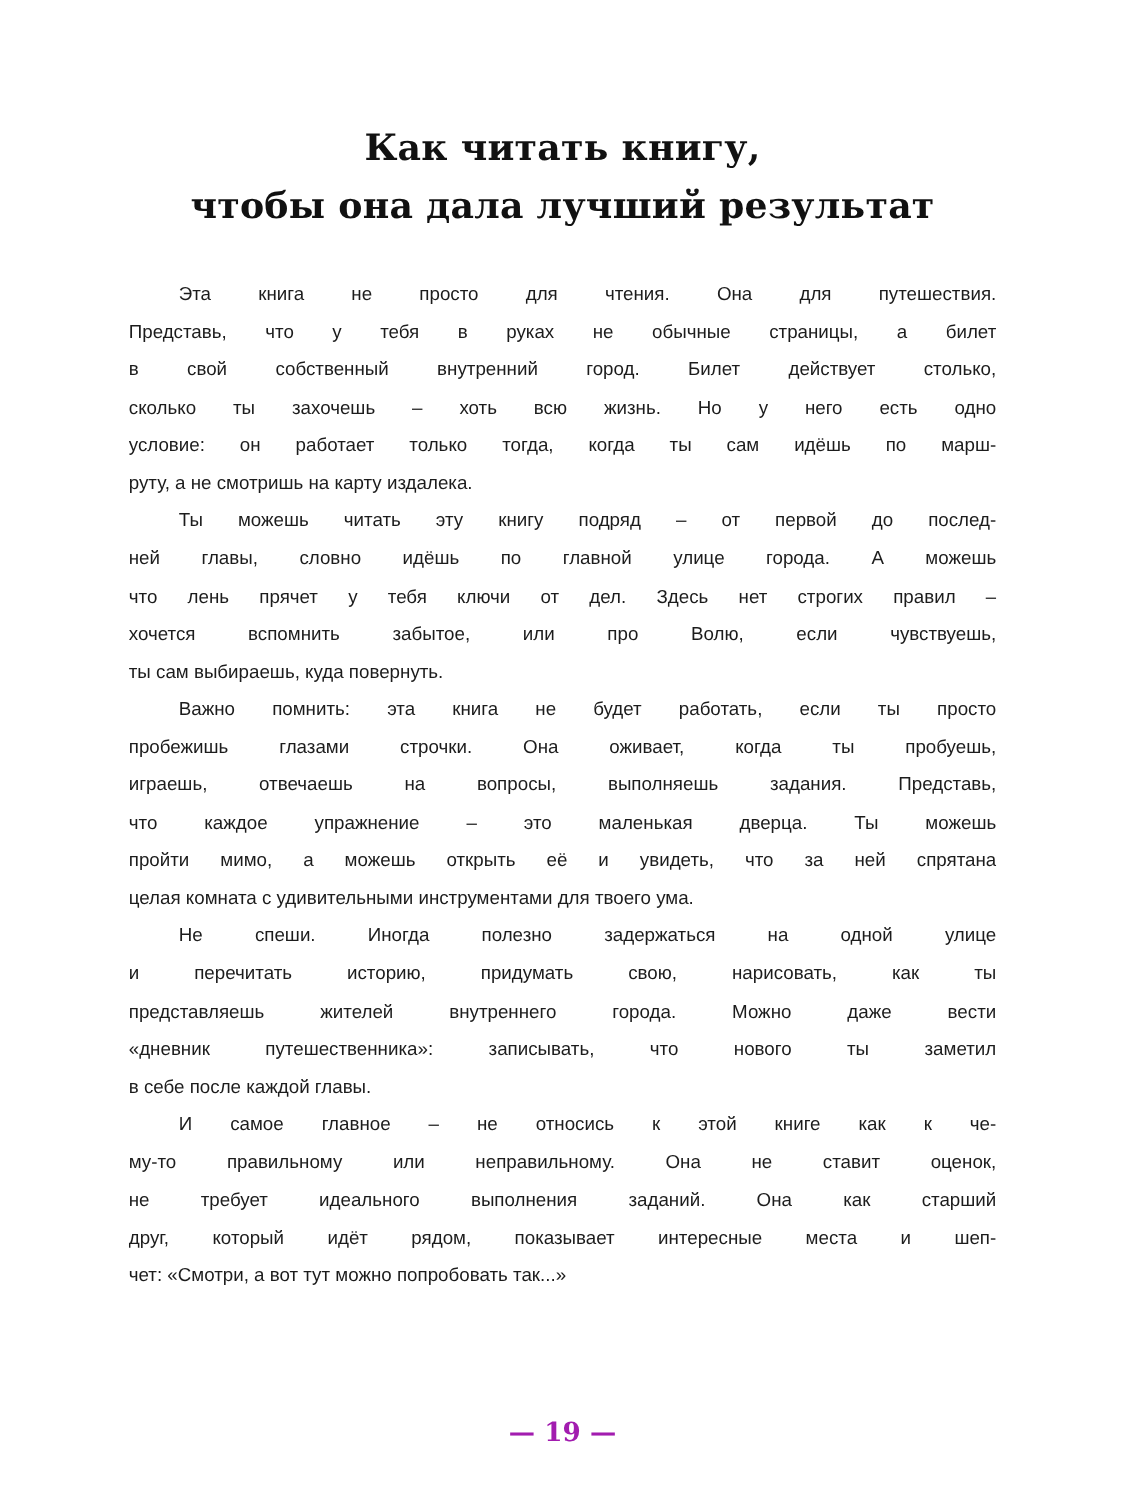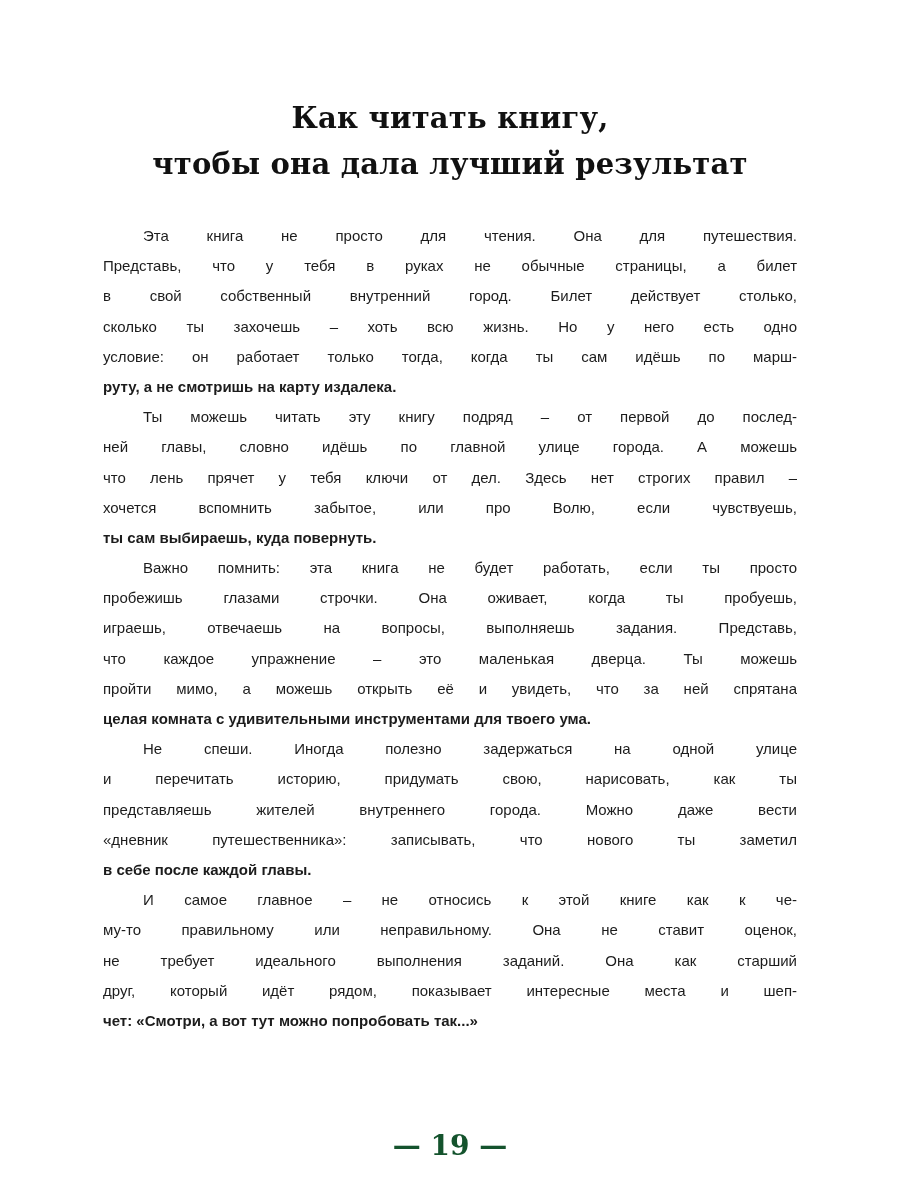--- a/index.html
+++ b/index.html
@@ -56,33 +56,32 @@
       text-align: justify;
       text-align-last: justify;
       overflow: hidden;
     }
     .line.first {
       padding-left: 40px;
     }
     .line.last {
       text-align: center;
       text-align-last: left;
-      font-weight: bold;
     }
     .page-number {
       position: absolute;
       left: 0;
       top: 1131px;
       width: 900px;
       text-align: center;
       font-family: "DejaVu Serif", "Liberation Serif", serif;
       font-weight: bold;
-      font-size: 28px;
+      font-size: 21px;
       line-height: 30px;
-      color: #14532d;
+      color: #a21caf;
     }
   </style>
 </head>
 <body>
 
 <div class="page">
 
   <h1 class="title">
     <span class="tline">Как читать книгу,</span>
     <span class="tline">чтобы она дала лучший результат</span>

